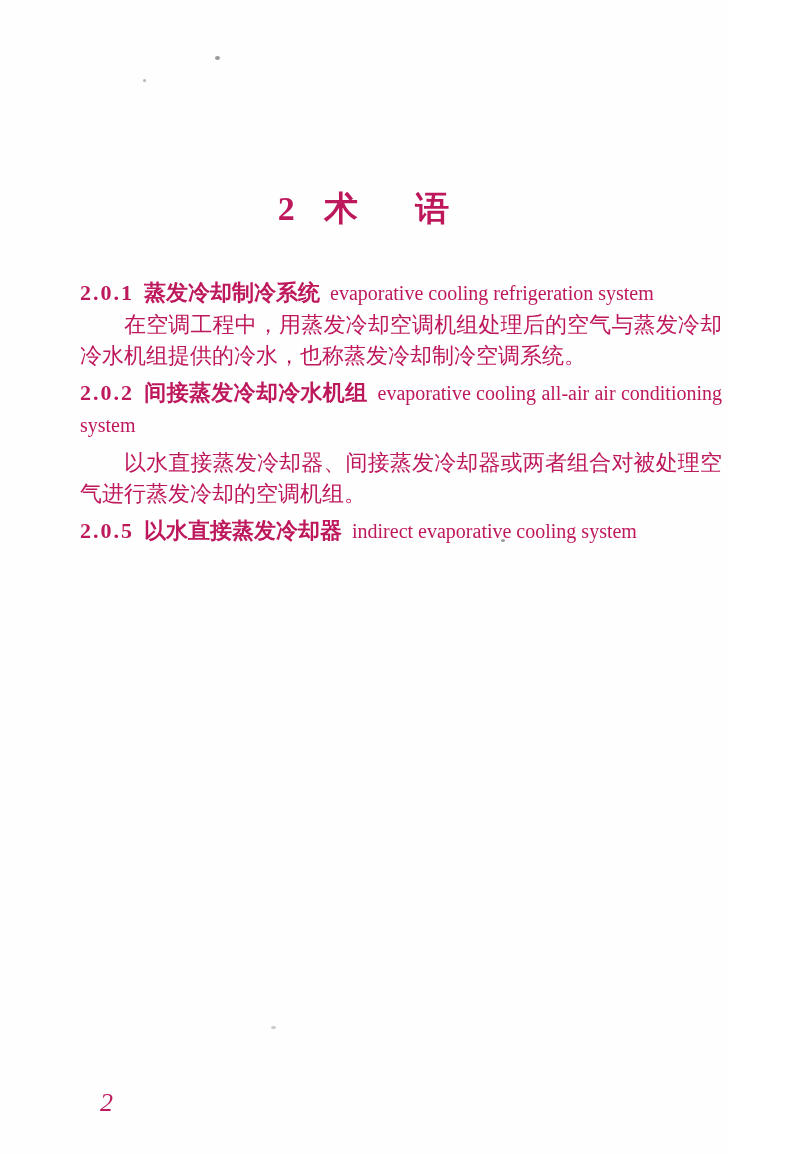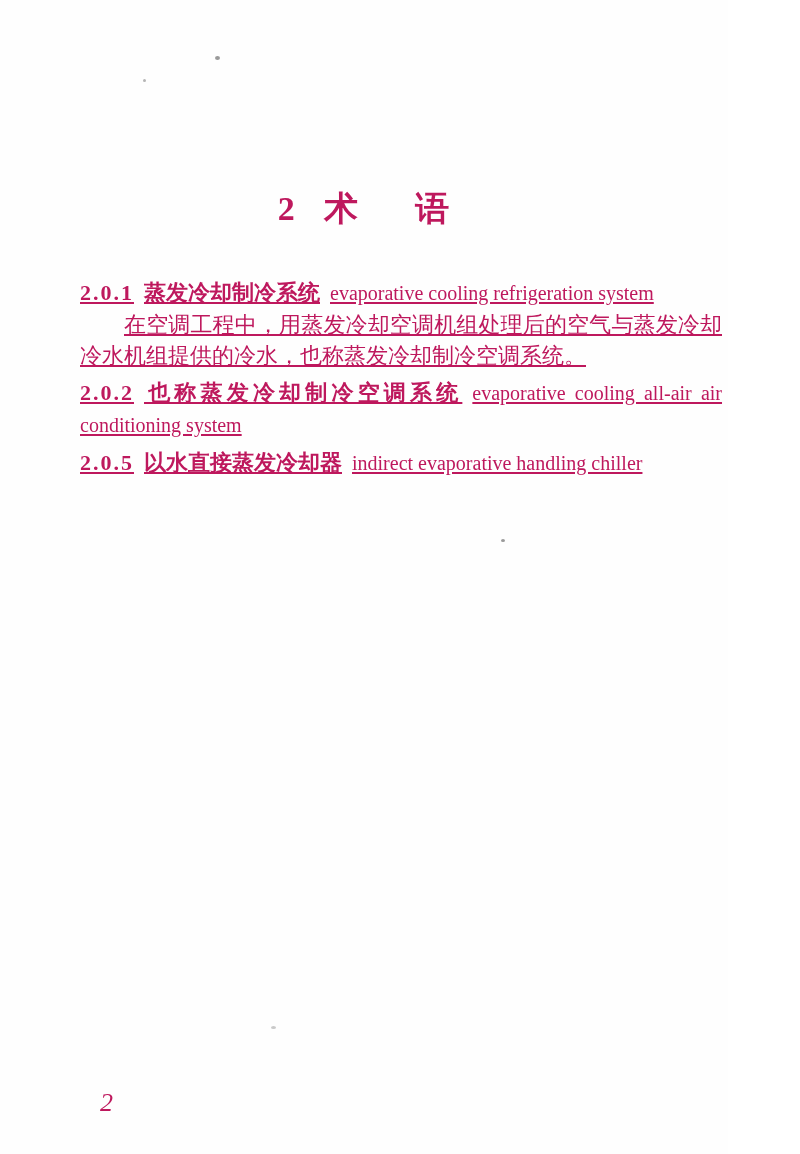--- a/index.html
+++ b/index.html
@@ -31,21 +31,21 @@
   }
   .content {
     position: absolute;
     top: 277px;
     left: 80px;
     width: 642px;
     font-size: 22px;
     line-height: 31px;
     text-align: justify;
   }
-  .term-section { margin-top: 6px; text-decoration: underline; }
+  .term-section { margin-top: 6px; }
   .term-section:first-child { margin-top: 0; }
   .term-line { margin: 0; }
   .clause-number {
     font-weight: bold;
     letter-spacing: 2px;
     margin-right: 10px;
   }
   .term-zh {
     font-weight: bold;
     margin-right: 10px;
@@ -85,33 +85,34 @@
 
     <section class="term-section">
       <p class="term-line">
         <span class="clause-number">2.0.1</span><span class="term-zh">蒸发冷却制冷系统</span><span class="term-en">evaporative cooling refrigeration system</span>
       </p>
       <p class="definition">在空调工程中，用蒸发冷却空调机组处理后的空气与蒸发冷却冷水机组提供的冷水，也称蒸发冷却制冷空调系统。</p>
     </section>
 
     <section class="term-section">
       <p class="term-line">
-        <span class="clause-number">2.0.2</span><span class="term-zh">也称蒸发冷却制冷空调系统</span><span class="term-en">evaporative cooling all-air air conditioning system</span>
+        <span class="clause-number">2.0.2</span><span class="term-zh">间接蒸发冷却冷水机组</span><span class="term-en">evaporative cooling all-air air conditioning system</span>
       </p>
     </section>
 
     <section class="term-section">
     </section>
 
     <section class="term-section">
+      <p class="definition">以水直接蒸发冷却器、间接蒸发冷却器或两者组合对被处理空气进行蒸发冷却的空调机组。</p>
     </section>
 
     <section class="term-section">
       <p class="term-line">
-        <span class="clause-number">2.0.5</span><span class="term-zh">以水直接蒸发冷却器</span><span class="term-en">indirect evaporative handling chiller</span>
+        <span class="clause-number">2.0.5</span><span class="term-zh">以水直接蒸发冷却器</span><span class="term-en">indirect evaporative cooling system</span>
       </p>
     </section>
 
   </main>
 
   <div class="page-number">2</div>
 
   <div class="speck speck-1"></div>
   <div class="speck speck-2"></div>
   <div class="speck speck-3"></div>

